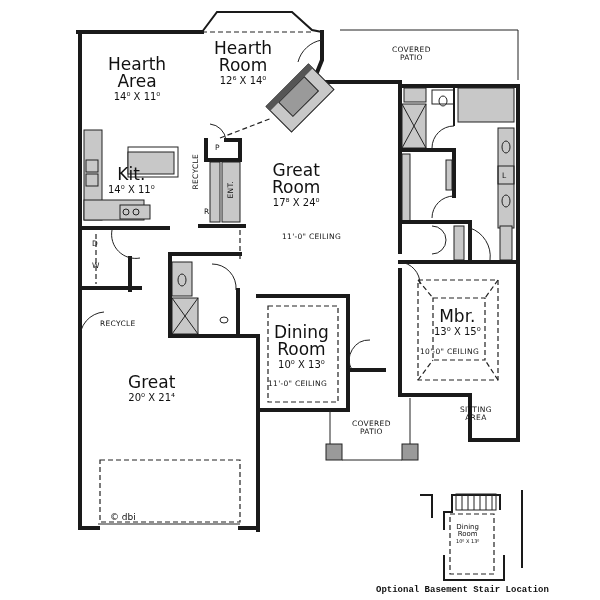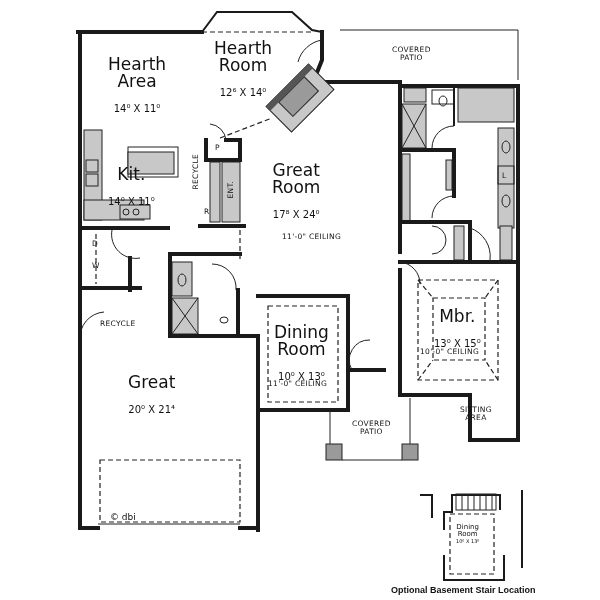--- a/index.html
+++ b/index.html
@@ -6,21 +6,21 @@
     body { width: 600px; height: 600px; position: relative; overflow: hidden; font-family: "DejaVu Sans", sans-serif; }
     svg { position: absolute; left: 0; top: 0; }
     .w { stroke: #1a1a1a; stroke-width: 4; fill: none; stroke-linecap: square; }
     .wt { stroke: #1a1a1a; stroke-width: 2; fill: none; }
     .thin { stroke: #222; stroke-width: 1; fill: none; }
     .dash { stroke: #222; stroke-width: 1.2; fill: none; stroke-dasharray: 5 3; }
     .gray { fill: #9a9a9a; stroke: #222; stroke-width: 1; }
     .lgray { fill: #c8c8c8; stroke: #222; stroke-width: 1; }
     .lbl { position: absolute; color: #111; text-align: center; white-space: nowrap; line-height: 1; }
     .room-name { font-family: "DejaVu Sans", sans-serif; font-size: 17px; }
-    .room-dim { font-family: "DejaVu Sans", sans-serif; font-size: 10px; margin-top: 14px; }
+    .room-dim { font-family: "DejaVu Sans", sans-serif; font-size: 10px; margin-top: 2px; }
     .small { font-family: "DejaVu Sans", sans-serif; font-size: 7.5px; letter-spacing: 0.3px; }
     .caption { font-family: "Liberation Sans", sans-serif; font-size: 9px; font-weight: bold; }
   </style>
 </head>
 <body>
 
 <svg width="600" height="600" viewBox="0 0 600 600">
 
   <polyline class="w" points="80,34 80,300"></polyline>
   <polyline class="w" points="78,32 202,32"></polyline>
@@ -205,13 +205,13 @@
 <div class="lbl small" style="left:92px;top:240px;">D</div>
 <div class="lbl small" style="left:92px;top:262px;">W</div>
 <div class="lbl small" style="left:502px;top:172px;">L</div>
 <div class="lbl" style="left:110px;top:513px;font-size:9px;">© dbi</div>
 
 <div class="lbl" style="left:456px;top:524px;font-size:7px;">
   <div>Dining</div>
   <div>Room</div>
   <div style="font-size:5px;margin-top:1px;">10⁰ X 13⁰</div>
 </div>
-<div class="lbl caption" style="left:391px;top:586px;">Optional Basement Stair Location</div>
+<div class="lbl caption" style="left:376px;top:586px;font-family:Liberation Mono, monospace;">Optional Basement Stair Location</div>
 
 </body></html>

